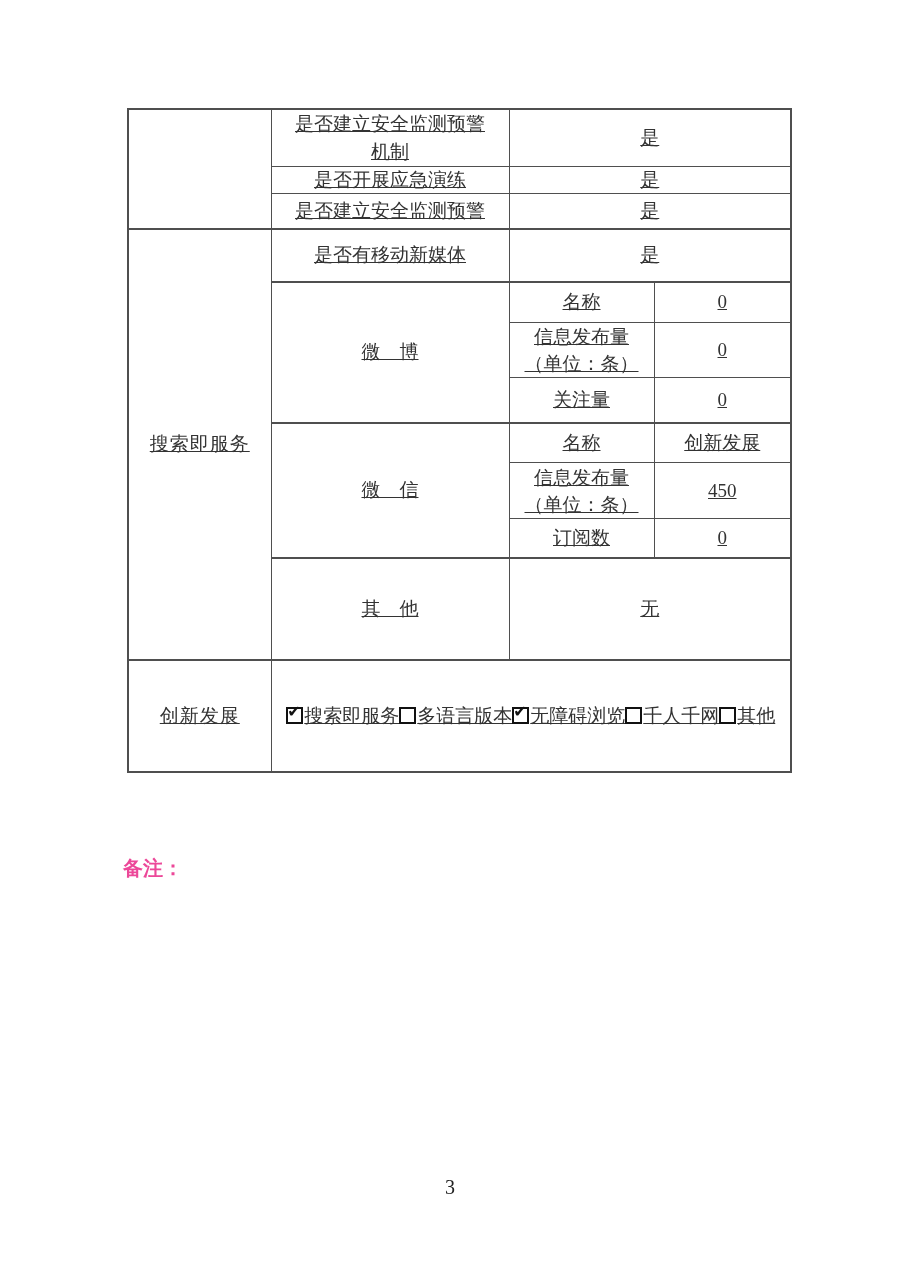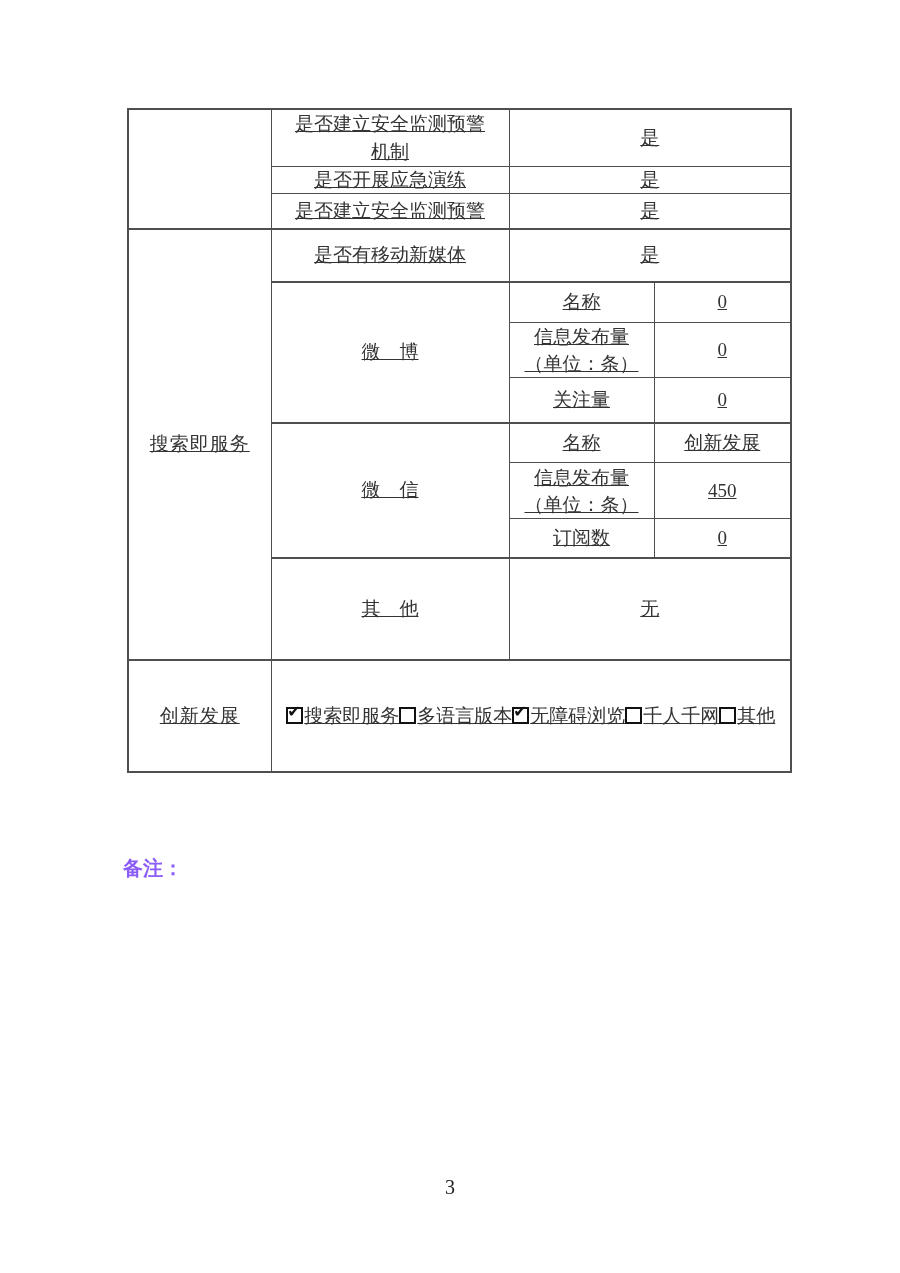--- a/index.html
+++ b/index.html
@@ -70,21 +70,21 @@
     font-weight: bold;
     color: #111111;
     font-family: "DejaVu Sans", sans-serif;
   }
   .remark {
     position: absolute;
     left: 123px;
     top: 855px;
     font-size: 20px;
     font-weight: bold;
-    color: #8b5cf6;
+    color: #ec4899;
   }
   .page-number {
     position: absolute;
     left: 0;
     top: 1176px;
     width: 100%;
     text-align: center;
     font-size: 20px;
     color: #222222;
   }

